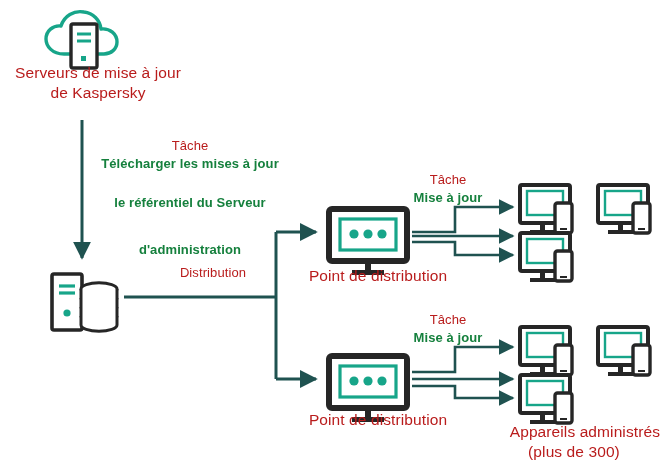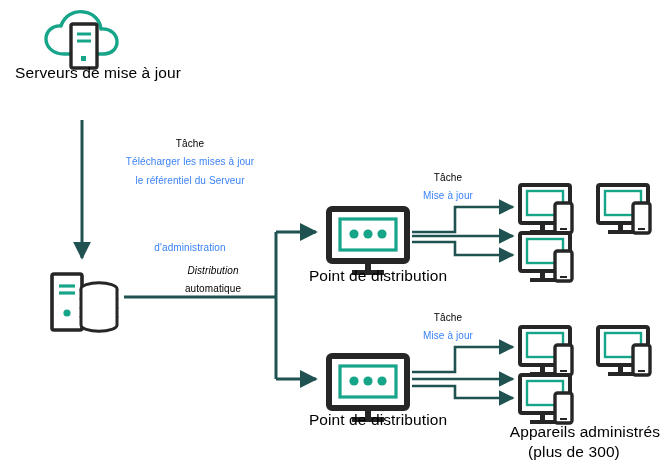--- a/index.html
+++ b/index.html
@@ -24,24 +24,24 @@
     width: 660px;
     height: 475px;
   }
   .lbl {
     position: absolute;
     text-align: center;
     line-height: 1.28;
     white-space: pre-line;
     letter-spacing: 0.1px;
   }
-  .lbl-dark { color: #000000; }
-  .lbl-teal { color: #3b82f6; }
+  .lbl-dark { color: #b91c1c; }
+  .lbl-teal { color: #15803d; font-weight: bold; }
   .t15 { font-size: 15.5px; }
-  .t14 { font-size: 10px; }
+  .t14 { font-size: 13px; }
 </style>
 </head>
 <body>
 
 <div id="diagram-root">
 
   <svg id="diagram-svg" viewBox="0 0 660 475">
     <defs>
       <marker id="arrowDark" viewBox="0 0 10 10" refX="9" refY="5" markerWidth="6" markerHeight="6" orient="auto-start-reverse">
         <path d="M 0 0 L 10 5 L 0 10 z" fill="#1f5250"></path>
@@ -162,28 +162,28 @@
       <rect x="520" y="375" width="50" height="38" rx="2" fill="#ffffff" stroke="#262626" stroke-width="4"></rect>
       <rect x="527" y="381" width="36" height="24" fill="#ffffff" stroke="#17a589" stroke-width="2.4"></rect>
       <rect x="540" y="413" width="5" height="7" fill="#262626"></rect>
       <rect x="530" y="420" width="26" height="4" fill="#262626"></rect>
       <rect x="555" y="393" width="17" height="30" rx="2.5" fill="#ffffff" stroke="#262626" stroke-width="3.4"></rect>
       <rect x="560" y="418" width="7" height="2" fill="#262626"></rect>
     </g>
   </svg>
 
   <div class="lbl lbl-dark t15" style="left:0px; top:63px; width:196px;">Serveurs de mise à jour</div>
+  <div class="lbl lbl-dark t15" style="left:0px; top:83px; width:196px;">de Kaspersky</div>
 
   <div class="lbl lbl-dark t14" style="left:95px; top:138px; width:190px;">Tâche</div>
   <div class="lbl lbl-teal t14" style="left:90px; top:156px; width:200px;">Télécharger les mises à jour</div>
-  <div class="lbl lbl-teal t14" style="left:90px; top:175px; width:200px;">le référentiel du Serveur</div>
+  <div class="lbl lbl-teal t14" style="left:90px; top:195px; width:200px;">le référentiel du Serveur</div>
   <div class="lbl lbl-teal t14" style="left:90px; top:210px; width:200px;margin-top:32px;">d'administration</div>
 
-  <div class="lbl lbl-dark t14" style="left:143px; top:265px; width:140px;font-style:italic;">Distribution</div>
-  <div class="lbl lbl-dark t14" style="left:143px; top:283px; width:140px;">automatique</div>
+  <div class="lbl lbl-dark t14" style="left:143px; top:265px; width:140px;">Distribution</div>
 
 
   <div class="lbl lbl-dark t14" style="left:398px; top:172px; width:100px;">Tâche</div>
   <div class="lbl lbl-teal t14" style="left:398px; top:190px; width:100px;">Mise à jour</div>
 
   <div class="lbl lbl-dark t14" style="left:398px; top:312px; width:100px;">Tâche</div>
   <div class="lbl lbl-teal t14" style="left:398px; top:330px; width:100px;">Mise à jour</div>
 
   <div class="lbl lbl-dark t15" style="left:288px; top:266px; width:180px;">Point de distribution</div>
 

